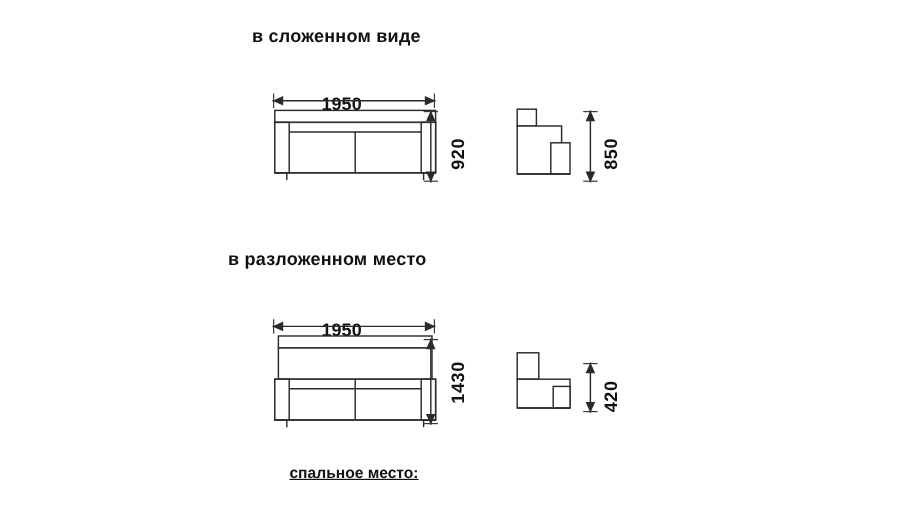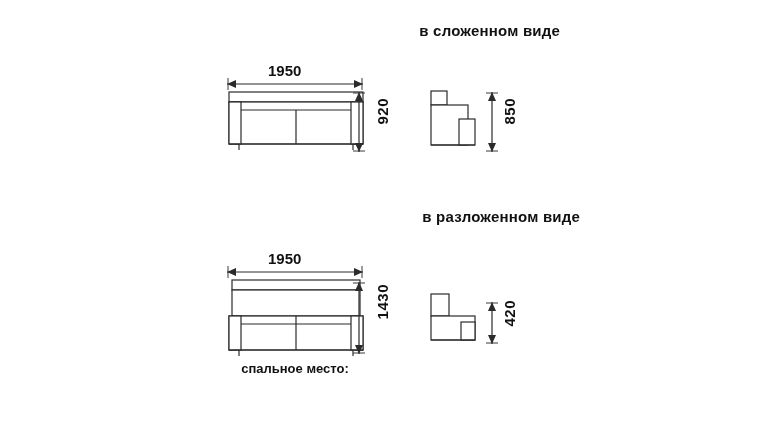--- a/index.html
+++ b/index.html
@@ -17,31 +17,32 @@
   .stage {
     position: relative;
     width: 770px;
     height: 433px;
   }
   .abs { position: absolute; }
 
   .section-title {
     font-size: 15px;
     font-weight: bold;
-    text-align: right;
+    text-align: left;
     letter-spacing: 0.2px;
     white-space: nowrap;
     color: #111111;
   }
 
   .dim-label {
     font-size: 15px;
     font-weight: bold;
     color: #111111;
     white-space: nowrap;
+    margin-top: 17px;
   }
   .dim-label.vertical {
     writing-mode: vertical-rl;
     transform: rotate(180deg);
     letter-spacing: 0.5px;
   }
 
   .caption {
     font-size: 13px;
     font-weight: bold;
@@ -113,21 +114,21 @@
 
   <svg class="abs" style="left:485px; top:88px;" width="14" height="70">
     <line class="ln" x1="7" y1="4" x2="7" y2="64"></line>
     <polygon fill="#2b2b2b" points="7,4 3,13 11,13"></polygon>
     <polygon fill="#2b2b2b" points="7,64 3,55 11,55"></polygon>
     <line class="ln-thin" x1="1" y1="5" x2="13" y2="5"></line>
     <line class="ln-thin" x1="1" y1="63" x2="13" y2="63"></line>
   </svg>
   <div class="dim-label vertical abs" style="left:501px; top:98px;">850</div>
 
-  <div class="section-title abs" style="left:190px; top:208px; width:390px;">в разложенном виде</div>
+  <div class="section-title abs" style="left:190px; top:208px; width:390px;">в разложенном место</div>
 
   <div class="dim-label abs" style="left:268px; top:250px;">1950</div>
 
   <svg class="abs" style="left:225px; top:265px;" width="140" height="14">
     <line class="ln" x1="2" y1="7" x2="138" y2="7"></line>
     <polygon fill="#2b2b2b" points="2,7 11,3 11,11"></polygon>
     <polygon fill="#2b2b2b" points="138,7 129,3 129,11"></polygon>
     <line class="ln-thin" x1="3" y1="1" x2="3" y2="13"></line>
     <line class="ln-thin" x1="137" y1="1" x2="137" y2="13"></line>
   </svg>
@@ -172,15 +173,15 @@
 
   <svg class="abs" style="left:485px; top:298px;" width="14" height="50">
     <line class="ln" x1="7" y1="4" x2="7" y2="46"></line>
     <polygon fill="#2b2b2b" points="7,4 3,13 11,13"></polygon>
     <polygon fill="#2b2b2b" points="7,46 3,37 11,37"></polygon>
     <line class="ln-thin" x1="1" y1="5" x2="13" y2="5"></line>
     <line class="ln-thin" x1="1" y1="45" x2="13" y2="45"></line>
   </svg>
   <div class="dim-label vertical abs" style="left:501px; top:300px;">420</div>
 
-  <div class="caption abs" style="left:195px; top:360px; width:200px;">спальное место:</div>
+  <div class="caption abs" style="left:195px; top:385px; width:200px;text-decoration:underline;">спальное место:</div>
 
 </div>
 
 </body></html>

